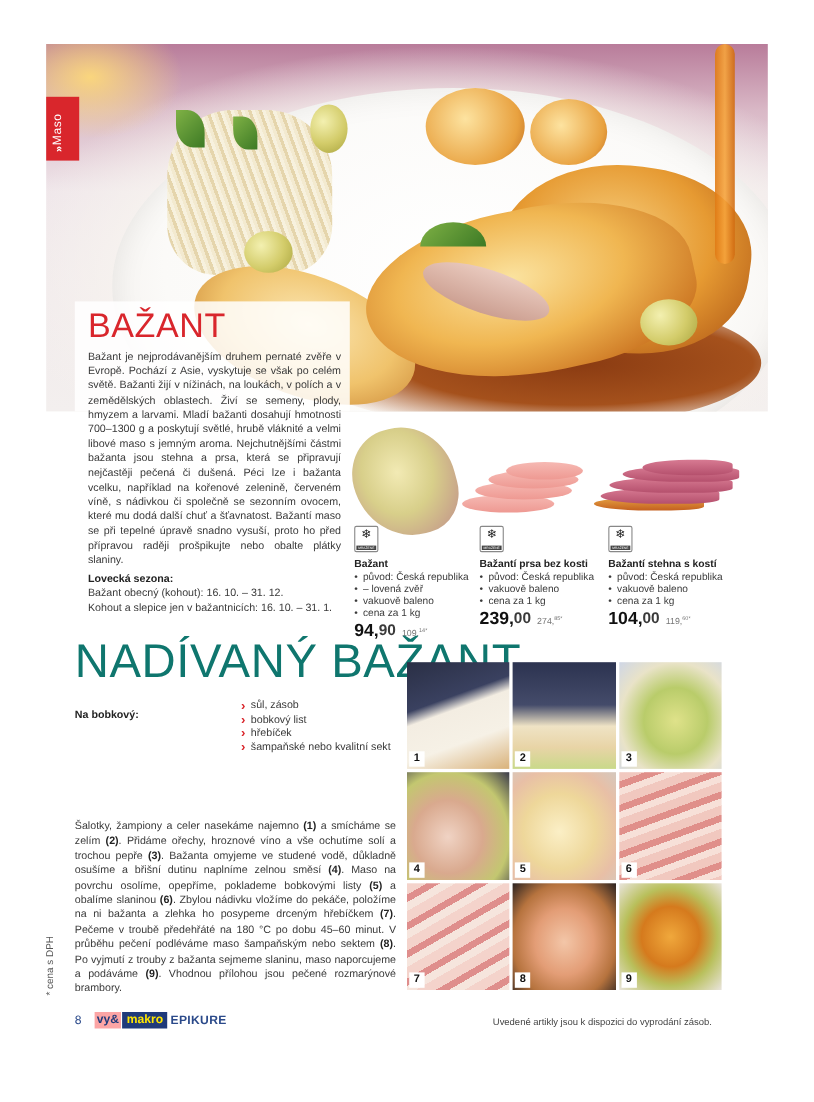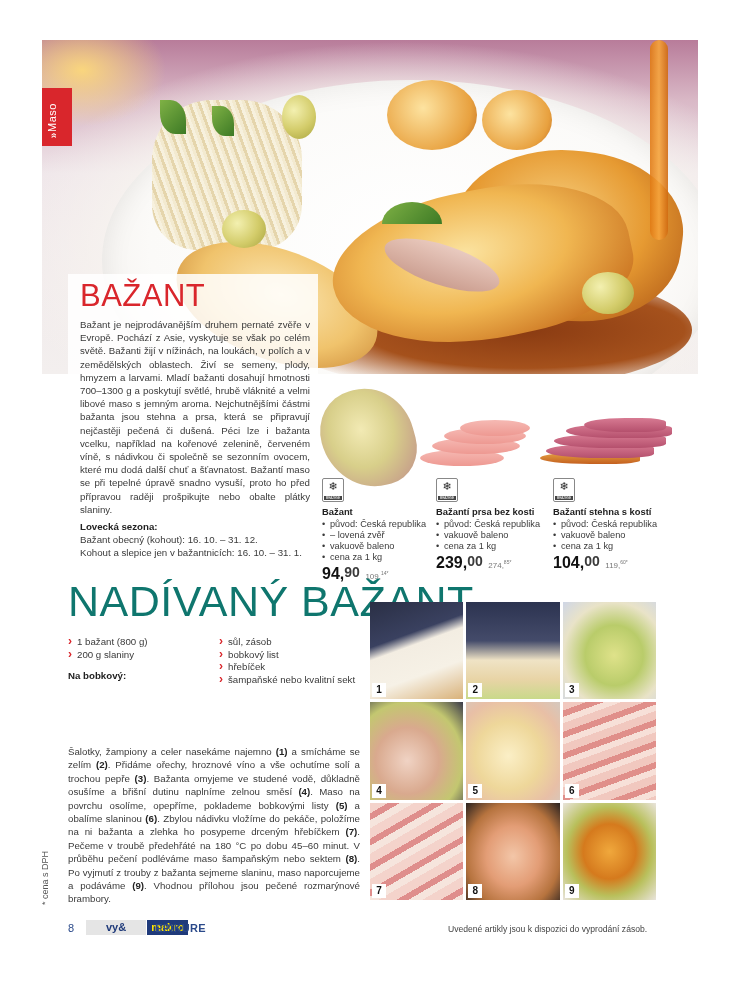--- a/index.html
+++ b/index.html
@@ -94,21 +94,21 @@
   .s6 { background: repeating-linear-gradient(160deg, #f1c8bf 0 8px, #e08f8a 8px 14px, #f7e0d8 14px 20px); }
   .s7 { background: repeating-linear-gradient(150deg, #f4d3cb 0 9px, #df8e8c 9px 15px, #f6e5dd 15px 22px); }
   .s8 { background: radial-gradient(ellipse at 50% 55%, #f3c6a8 0%, #e39d76 40%, #b6733e 70%, #2a2220 100%); }
   .s9 { background: radial-gradient(ellipse at 50% 50%, #f0a83c 0%, #d57a1d 40%, #b9c05c 65%, #e9e4dc 100%); }
 
   .vat-note { left:40px; top:905px; transform-origin:0 0; transform:rotate(-90deg); font-size:9px; color:#555; white-space:nowrap; }
 
   
   .page-num { left:68px; top:922px; font-size:11px; color:#2b4a8a; }
   .logo { left:86px; top:920px; height:15px; display:flex; align-items:stretch; font-weight:bold; font-size:11px; }
-  .logo .vy { background:#e5e5e5; color:#1f3a7a; padding:0 20px; line-height:15px;text-align:center; }
+  .logo .vy { background:#fca5a5; color:#1f3a7a; padding:0 2px; line-height:15px;text-align:center; }
   .logo .makro { background:#1f3a7a; color:#ffe600; padding:0 4px; line-height:15px; margin-left:1px; }
   .brand { left:155px; top:922px; font-size:11px; font-weight:bold; color:#2b4a8a; letter-spacing:0.3px; }
   .footer-note { left:448px; top:924px; font-size:8.6px; color:#444; }
 </style>
 </head>
 <body>
 
 <div class="abs hero">
   <div class="abs plate"></div>
   <div class="abs sauce"></div>
@@ -205,24 +205,20 @@
   </ul>
   <div class="price">
     <span class="pmain">104,</span><span class="psup">00</span>
     <span class="pvat"><span>119,</span><sup>60*</sup></span>
   </div>
 </div>
 
 <h2 class="abs title-black" style="margin:0;font-weight:normal;">NADÍVANÝ BAŽANT</h2>
 
 <div class="abs ing" style="left:68px;top:636px;width:150px;">
-  <ul>
-    <li class="b">1 bažant (800 g)</li>
-    <li class="b">200 g slaniny</li>
-  </ul>
   <div class="sub">Na bobkový:</div>
 </div>
 
 <div class="abs ing" style="left:219px;top:636px;width:150px;">
   <ul>
     <li class="b">sůl, zásob</li>
     <li class="b">bobkový list</li>
     <li class="b">hřebíček</li>
     <li class="b">šampaňské nebo kvalitní sekt</li>
   </ul>

